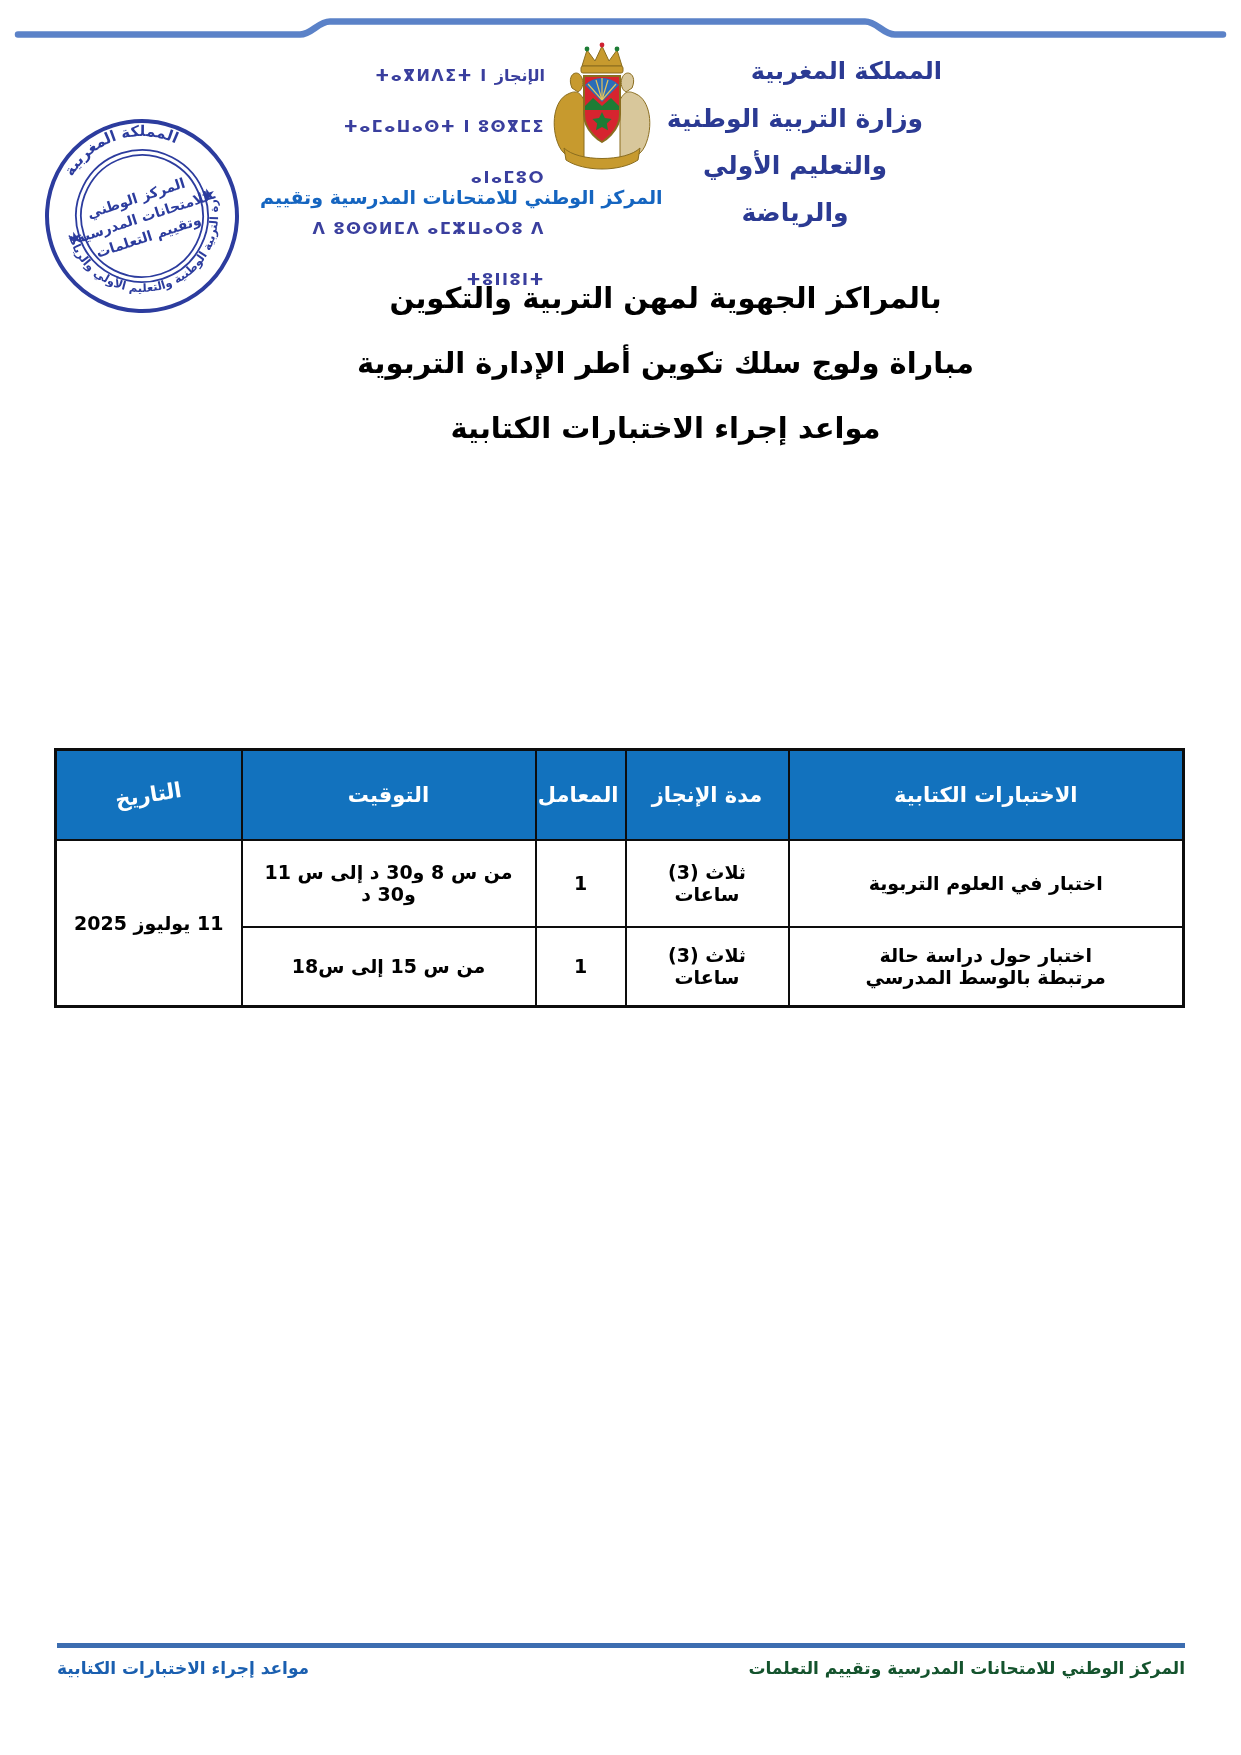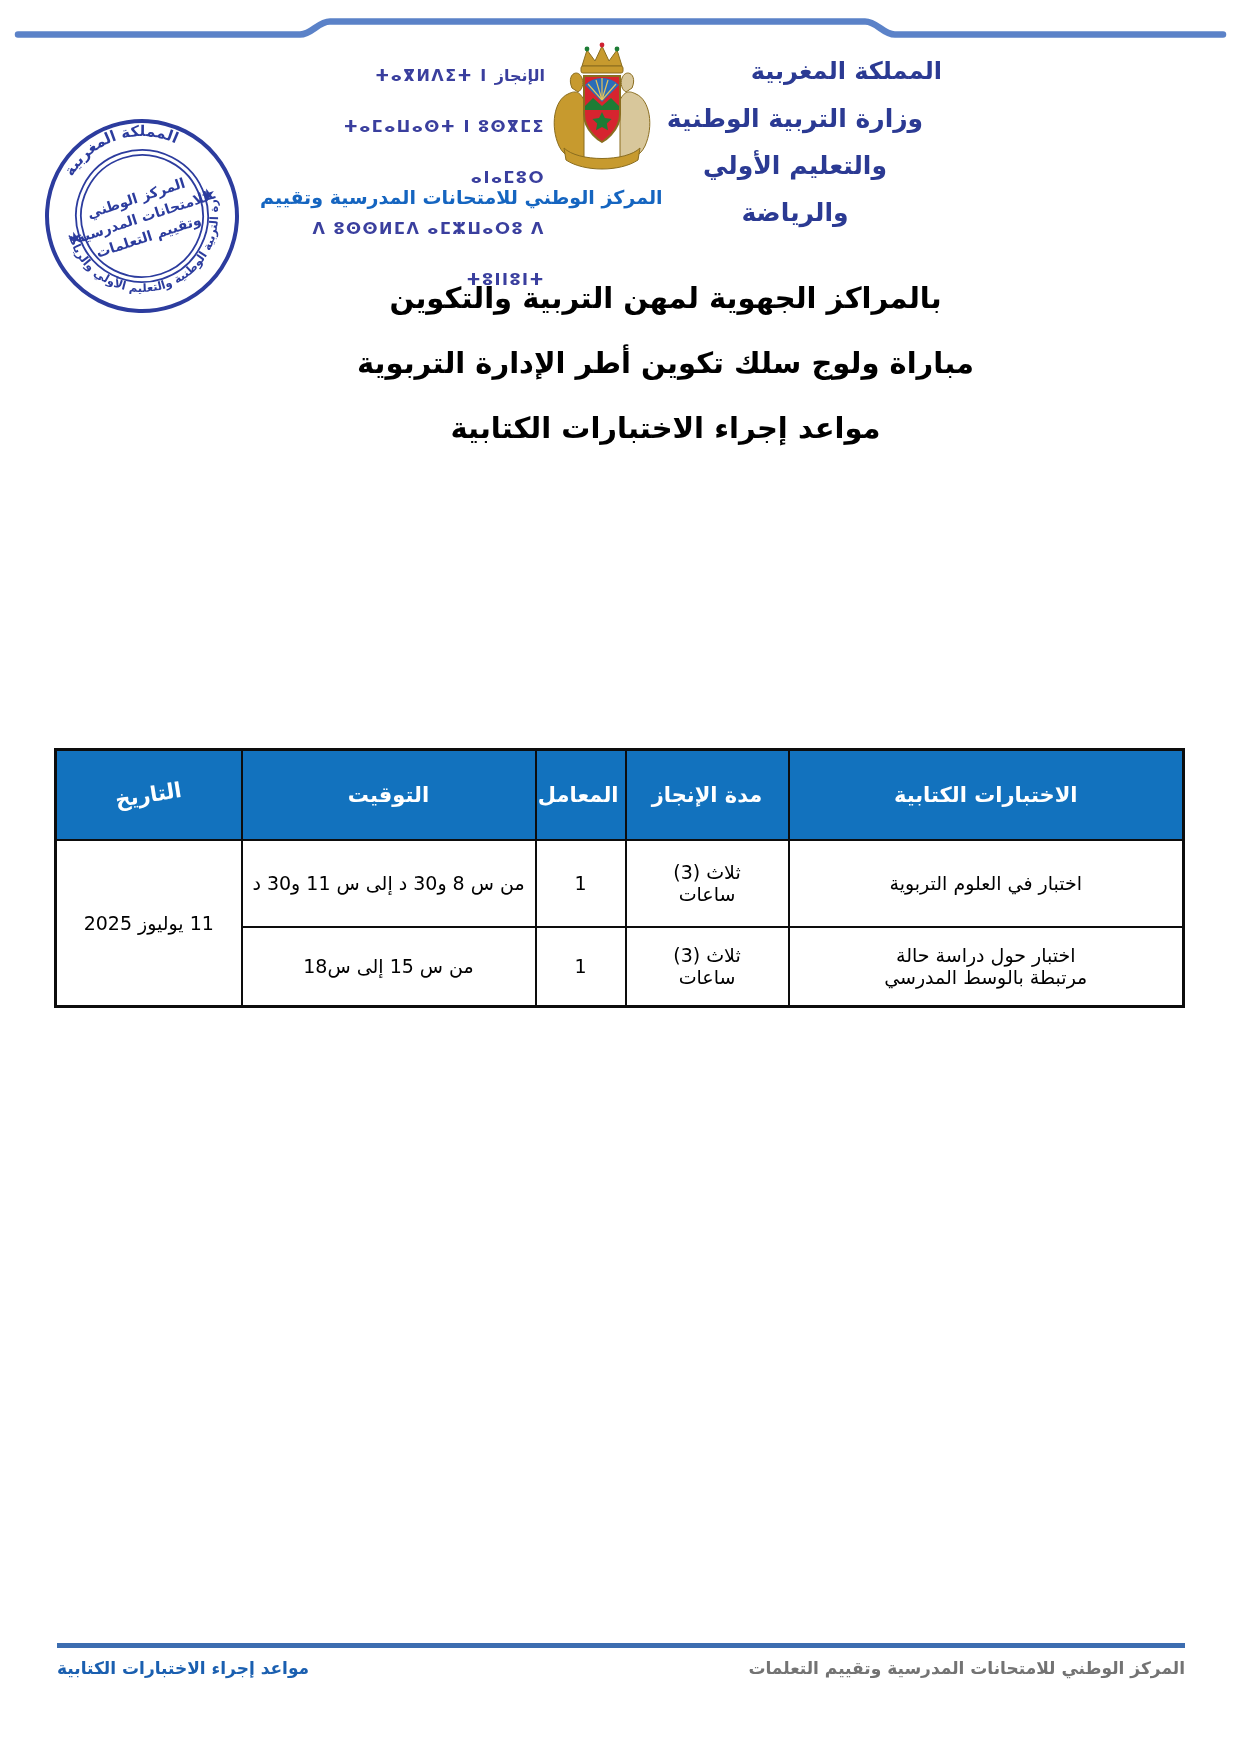--- a/index.html
+++ b/index.html
@@ -45,30 +45,30 @@
     font-family:"DejaVu Sans", sans-serif;
   }
   table.exams th, table.exams td{
     border:2px solid #0d0d0d; text-align:center; vertical-align:middle;
     padding:2px 6px; overflow:hidden;
   }
   table.exams{border:3px solid #0d0d0d;}
   table.exams th{
     background:#1272be; color:#ffffff; font-size:21px; font-weight:bold;
   }
-  table.exams td{color:#000; font-size:19px; font-weight:normal;margin-left:8px;}
+  table.exams td{color:#000; font-size:19px; font-weight:bold;margin-left:8px;}
   tr.hdr{height:90px;} tr.r1{height:87px;} tr.r2{height:80px;}
   .preline{white-space:pre-line;}
   .date-hdr-rot{display:inline-block; transform:rotate(-9deg);}
   .datecell{font-size:20px;}
   
   .footline{position:absolute; left:57px; top:1643px; width:1128px; height:5px; background:#3c6db0;}
   .foot-right{
     position:absolute; right:56px; top:1658px; width:560px; text-align:right;
-    color:#737373; font-size:17px; font-weight:bold; direction:rtl;
+    color:#14532d; font-size:17px; font-weight:bold; direction:rtl;
   }
   .foot-left{
     position:absolute; left:57px; top:1658px; width:360px; text-align:left;
     color:#1a5fb0; font-size:17px; font-weight:bold; direction:rtl;
   }
 </style>
 </head>
 <body>
 
 <div class="page">

